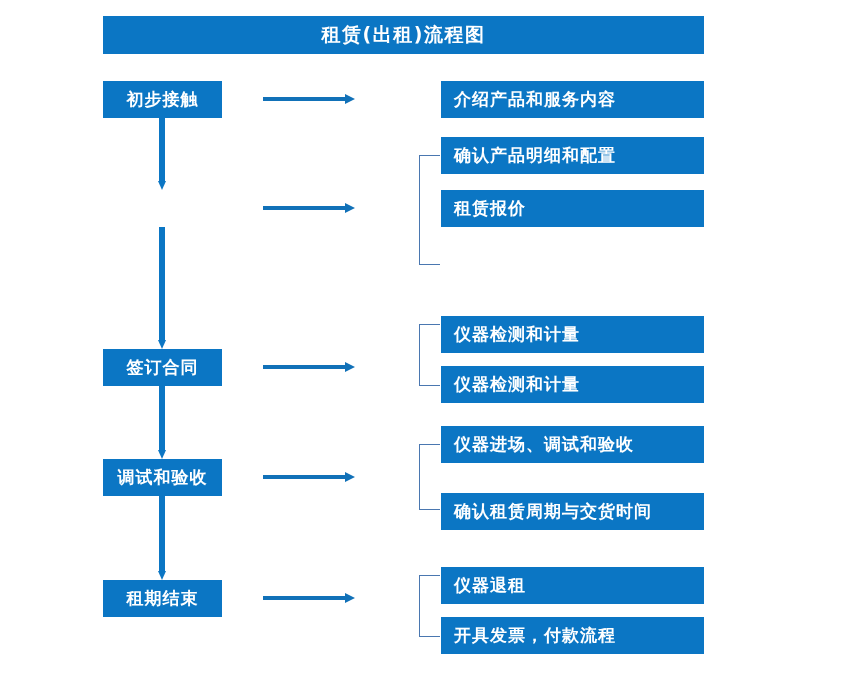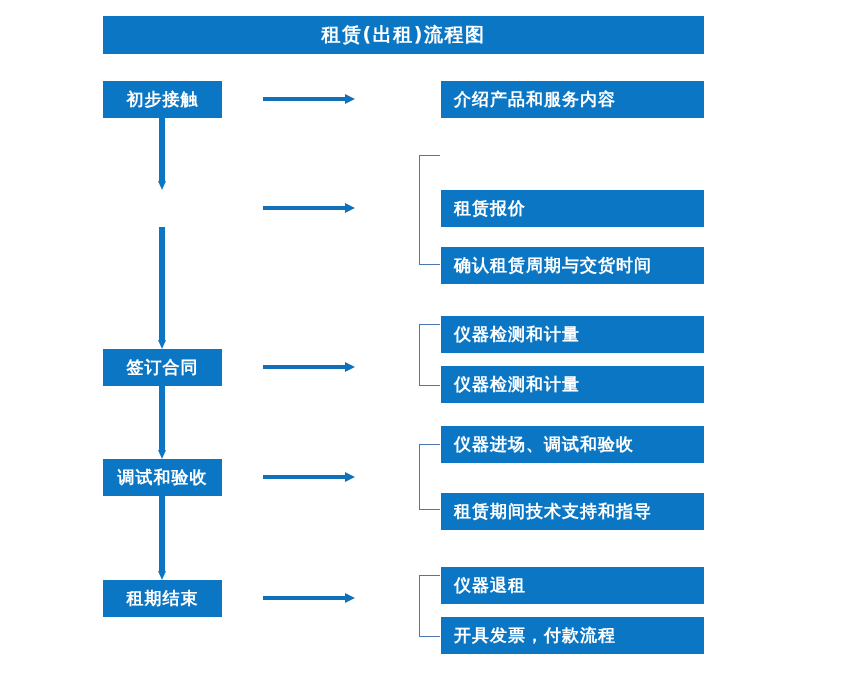--- a/index.html
+++ b/index.html
@@ -171,22 +171,22 @@
     <div class="shaft"></div>
     <div class="head"></div>
   </div>
 
   <div class="bracket" style="top:151px;height:110px"></div>
   <div class="bracket" style="top:320px;height:62px"></div>
   <div class="bracket" style="top:440px;height:66px"></div>
   <div class="bracket" style="top:571px;height:62px"></div>
 
   <div class="box detail-box" style="top:77px">介绍产品和服务内容</div>
+  <div class="box detail-box" style="top:133px">确认产品明细和配置</div>
   <div class="box detail-box" style="top:186px">租赁报价</div>
-  <div class="box detail-box" style="top:243px">确认租赁周期与交货时间</div>
   <div class="box detail-box" style="top:312px">仪器检测和计量</div>
   <div class="box detail-box" style="top:362px">仪器检测和计量</div>
   <div class="box detail-box" style="top:422px">仪器进场、调试和验收</div>
-  <div class="box detail-box" style="top:489px">租赁期间技术支持和指导</div>
+  <div class="box detail-box" style="top:489px">确认租赁周期与交货时间</div>
   <div class="box detail-box" style="top:563px">仪器退租</div>
   <div class="box detail-box" style="top:613px">开具发票，付款流程</div>
 
 </div>
 
 </body></html>

